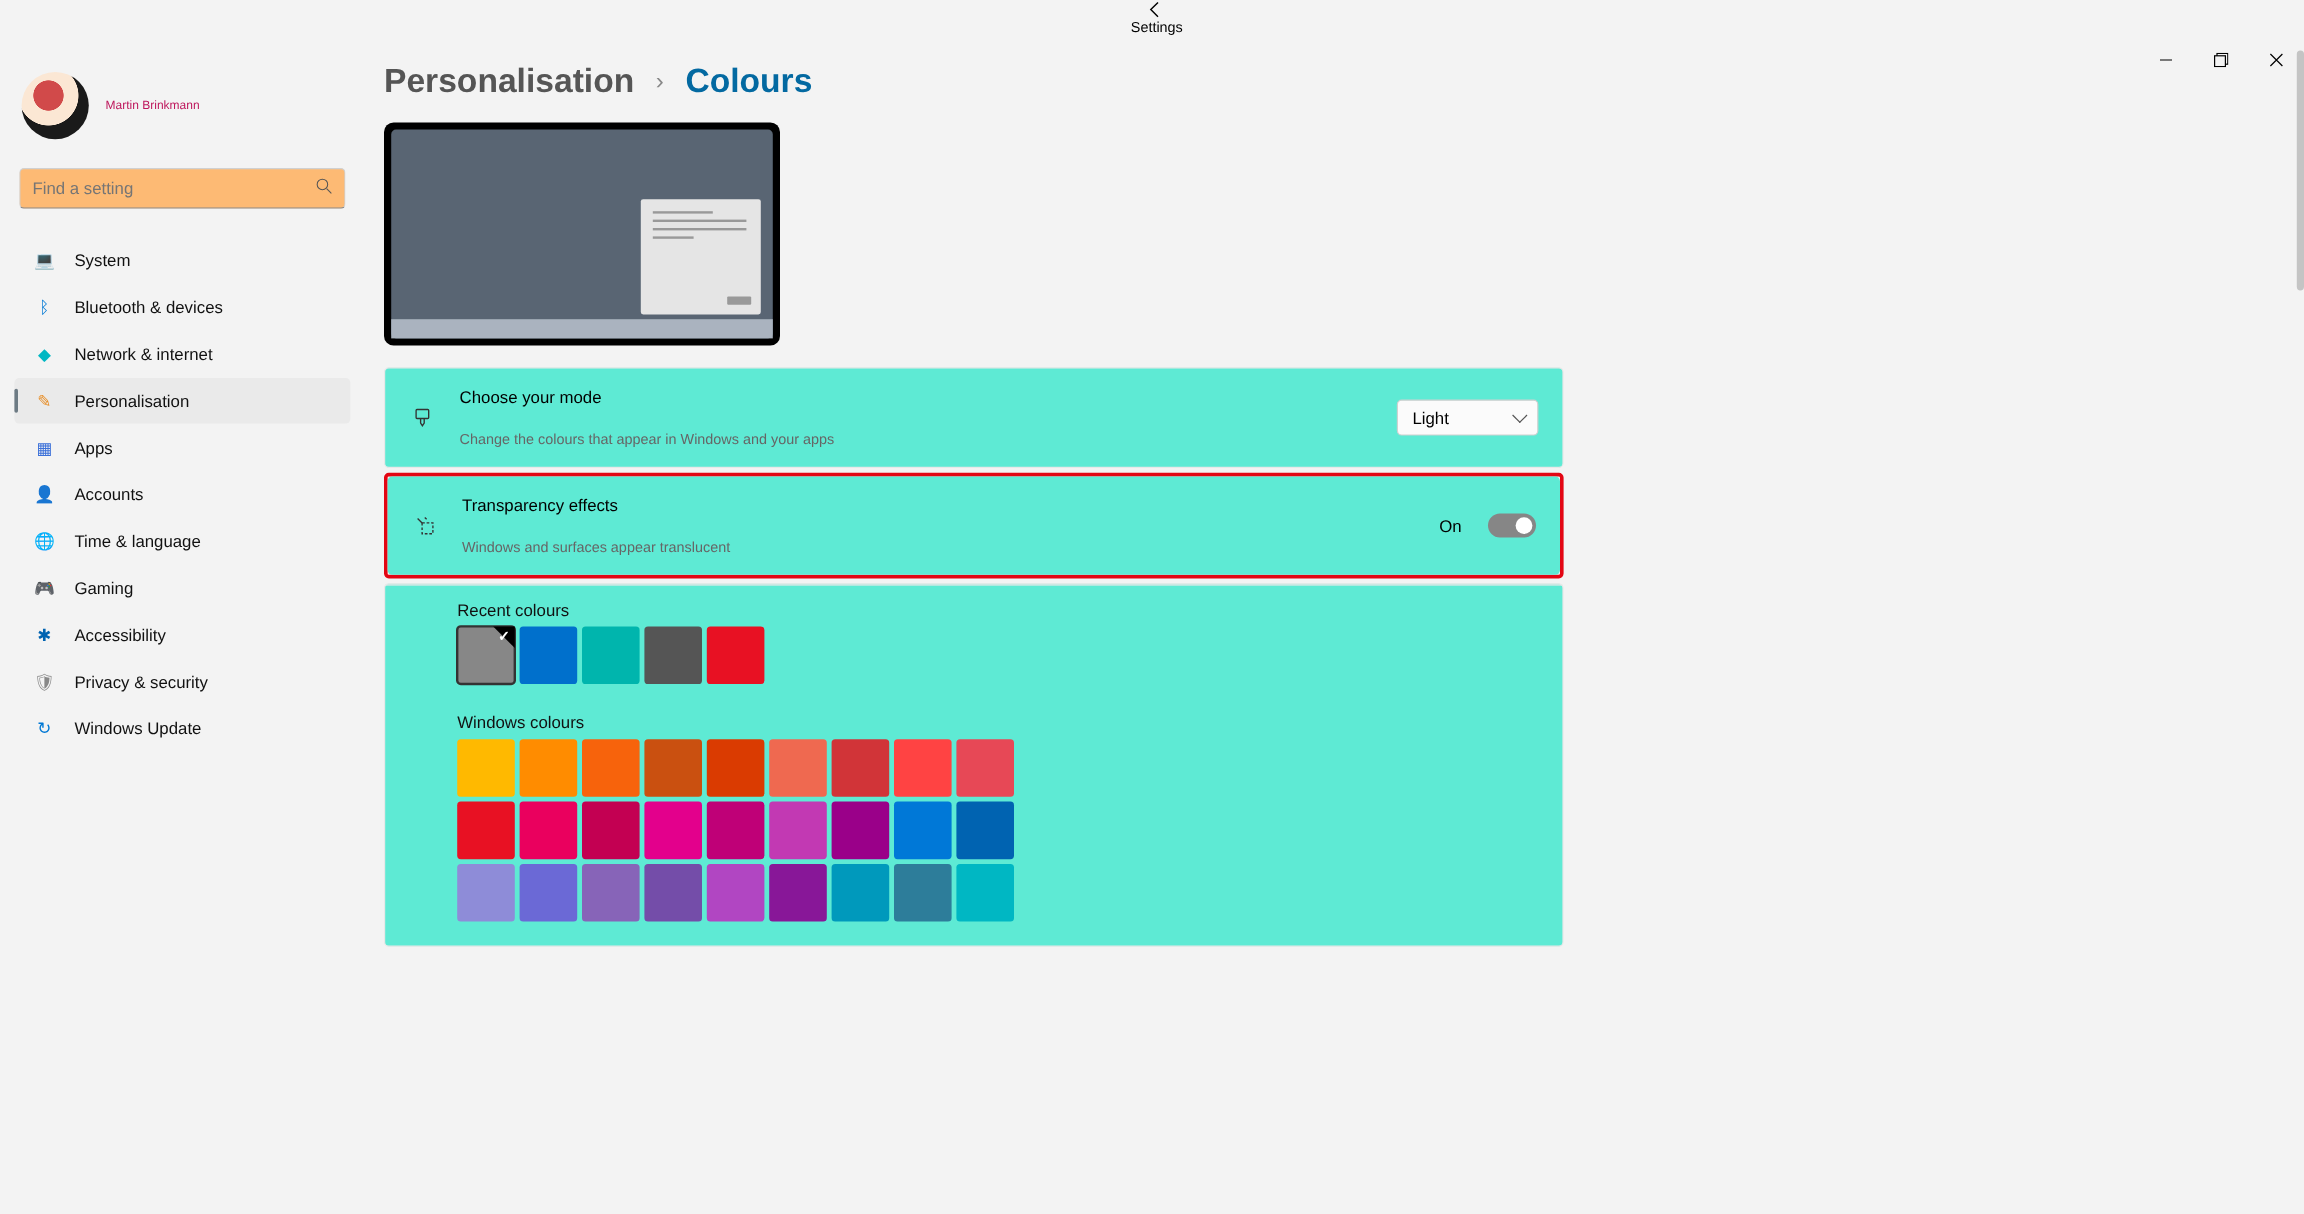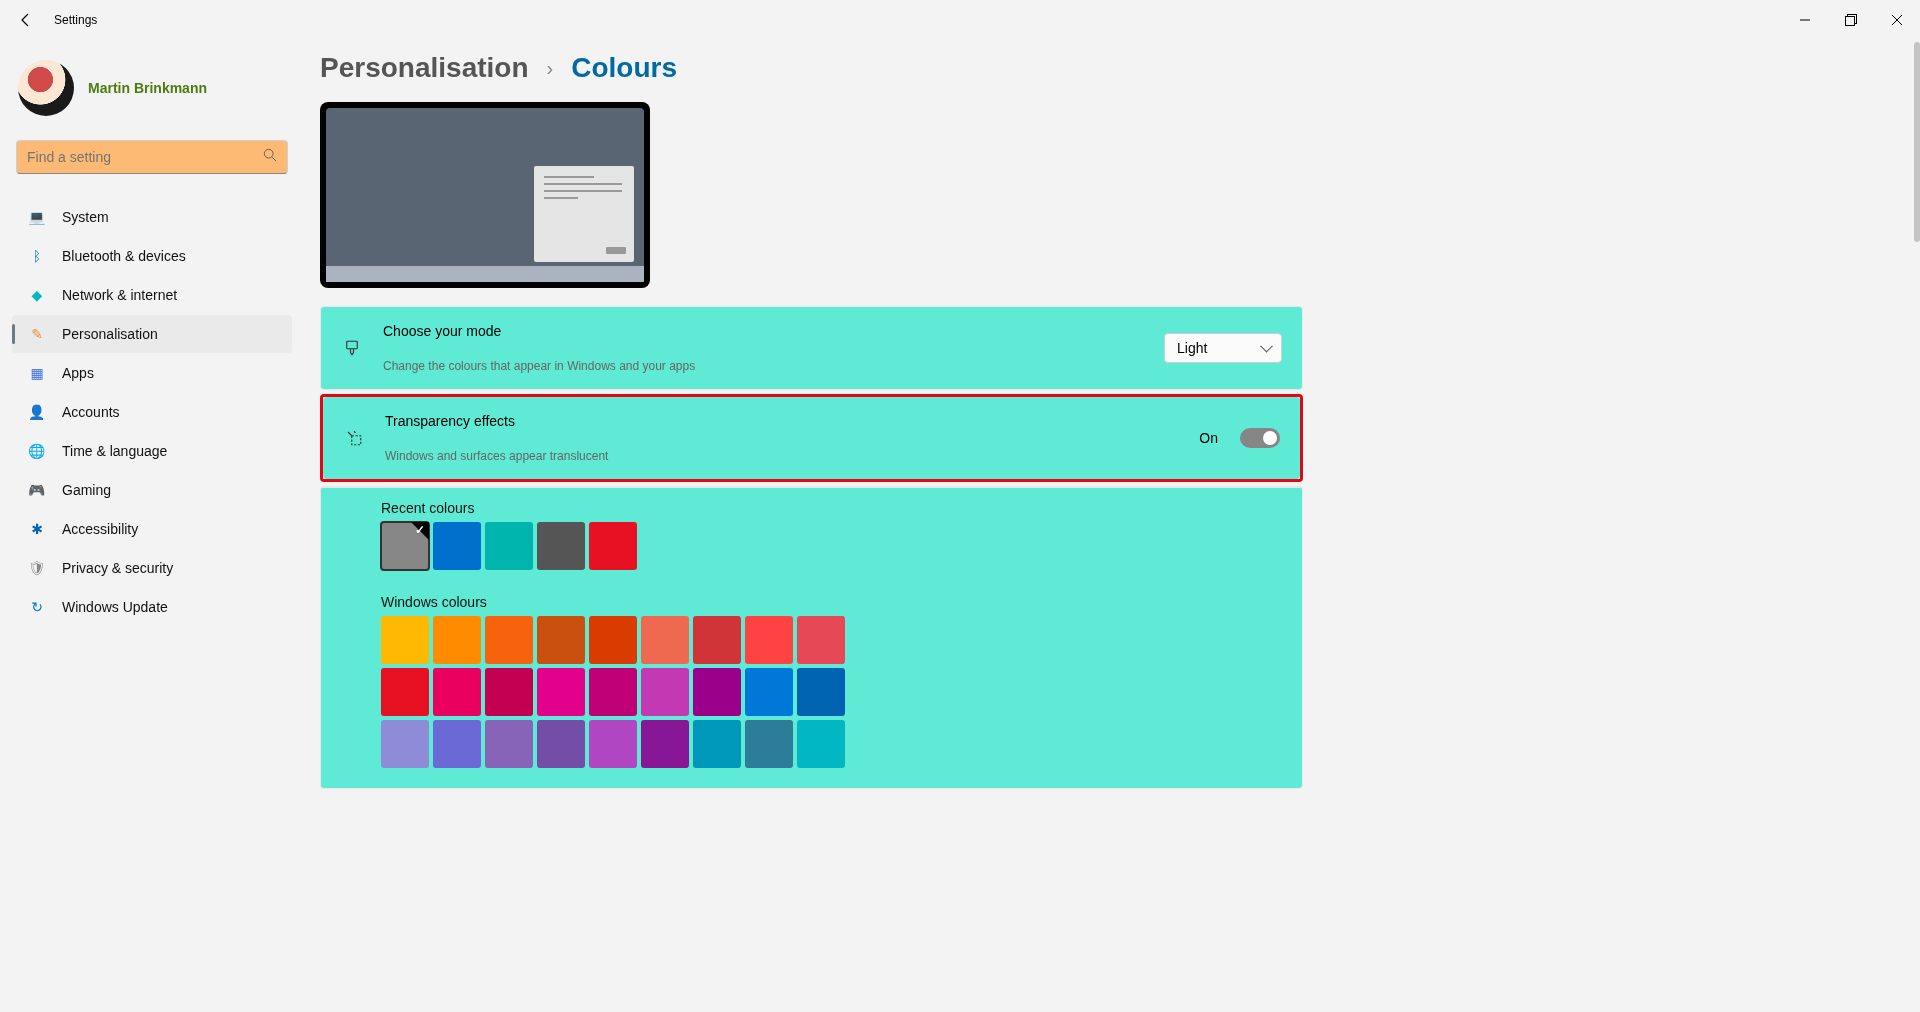--- a/index.html
+++ b/index.html
@@ -1,29 +1,29 @@
 <!DOCTYPE html>
 <html><head>
 <meta charset="utf-8">
 <style>
 * { margin: 0; padding: 0; box-sizing: border-box; font-family: "Segoe UI", sans-serif; }
 body { background: #f3f3f3; width: 1920px; height: 1012px; overflow: hidden; position: relative; }
 
 
-.titlebar { height: 40px; display: flex; align-items: center; }
+.titlebar { height: 40px; display: flex; align-items: center; flex-direction: column; }
 .back-btn { width: 40px; height: 40px; display: flex; align-items: center; justify-content: center; margin-left: 6px; cursor: pointer; }
 .app-title { font-size: 12px; margin-left: 8px; color: #000; }
 .win-controls { margin-left: auto; display: flex; }
 .win-btn { width: 46px; height: 40px; display: flex; align-items: center; justify-content: center; cursor: pointer; }
 
 
 .sidebar { position: absolute; left: 12px; top: 52px; width: 280px; }
 .profile { display: flex; align-items: center; gap: 14px; padding: 8px 6px 20px 6px; }
 .avatar { width: 56px; height: 56px; border-radius: 50%; background: radial-gradient(circle at 40% 35%, #d14a4a 25%, #fbe7d4 26% 50%, #1a1a1a 51%); }
-.username { font-size: 14px; font-weight: 700; color: #4d7c0f; }
+.username { font-size: 10px; font-weight: 400; color: #be185d; }
 .search-box { display:flex; align-items:center; border:1px solid #d0d0d0; border-bottom:1px solid #888; border-radius:4px; height:34px; padding:0 10px; margin:4px; background:#fdba74;}
 .search-input { flex:1; border:none; outline:none; background:transparent; font-size:14px; color:#555;}
 .nav { margin-top: 24px; }
 .nav-item { display:flex; align-items:center; gap:16px; height:38px; padding-left:16px; border-radius:4px; cursor:pointer; font-size:14px; color:#111; margin:1px 0;}
 .nav-item.active { background:#eaeaea; position:relative; }
 .nav-item.active::before { content:""; position:absolute; left:0; top:9px; bottom:9px; width:3px; background:#6d7b84; border-radius:2px;}
 .nav-icon { width:18px; height:18px; display:flex; align-items:center; justify-content:center; }
 
 
 .main { position:absolute; left:320px; top:52px; right:20px; bottom:0; padding-right:10px; }

